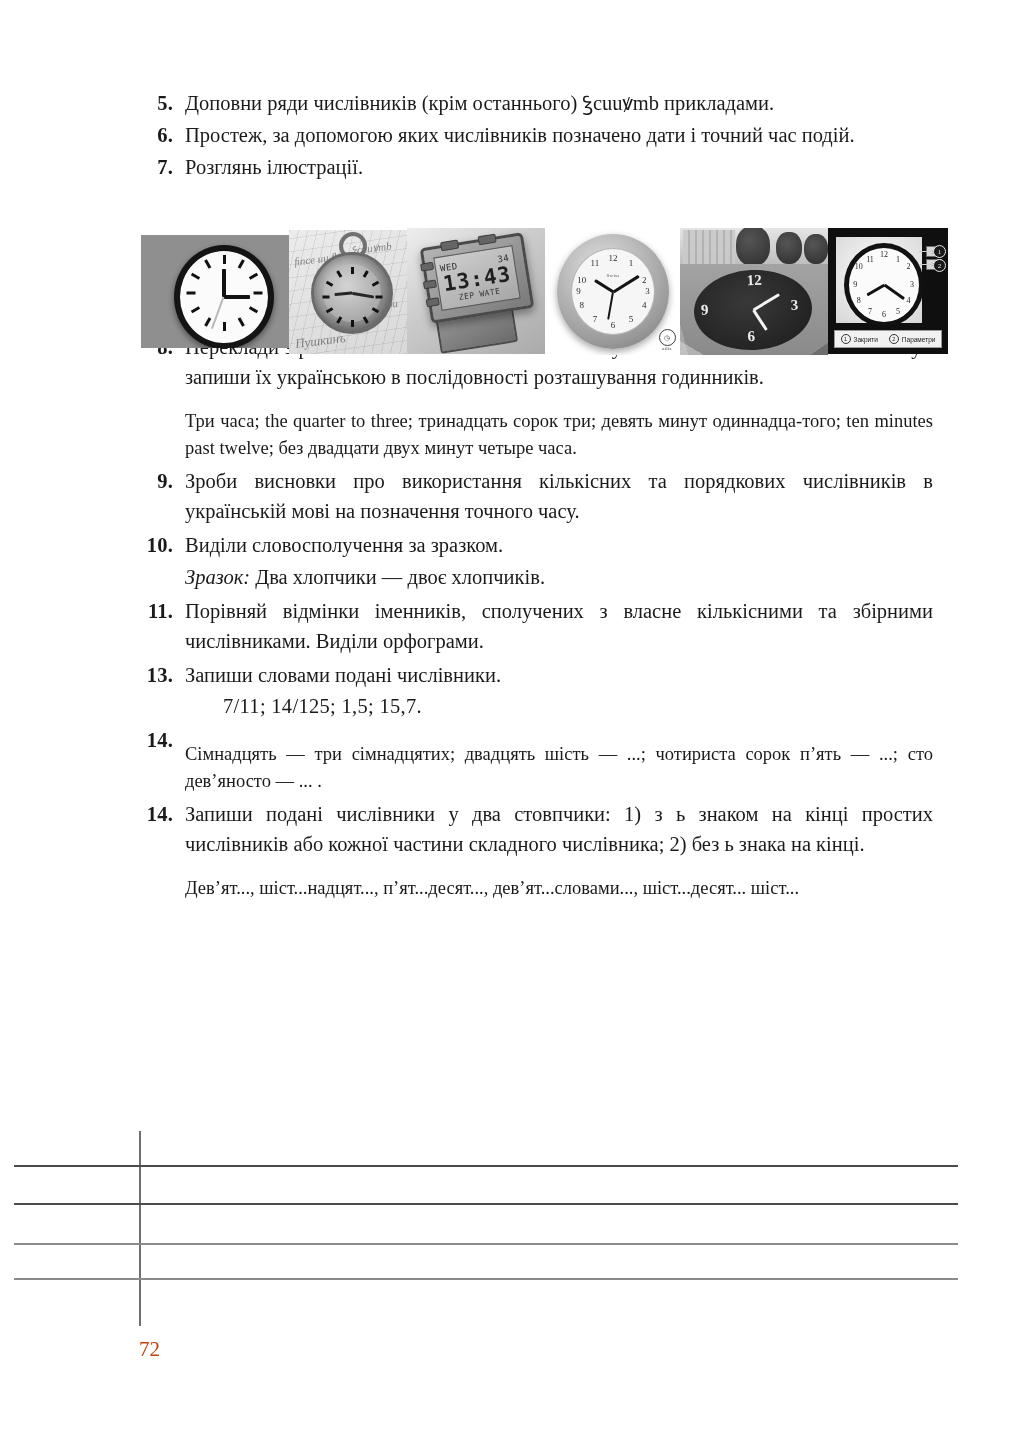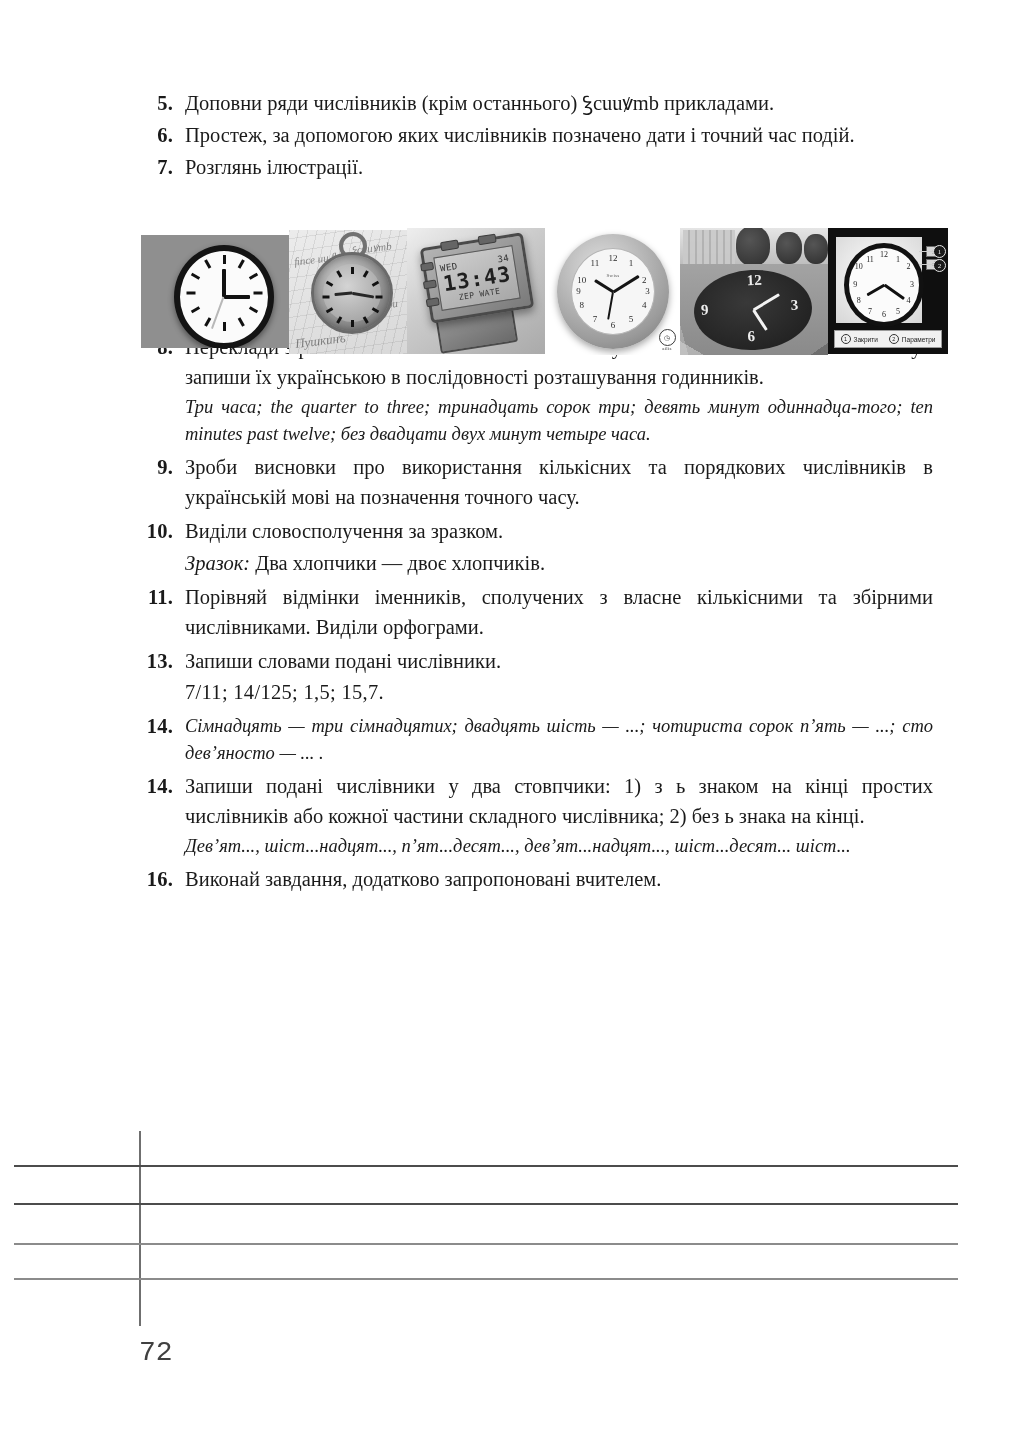--- a/index.html
+++ b/index.html
@@ -50,40 +50,40 @@
     flex: 1 1 auto;
     font-size: 20.5px;
     line-height: 30px;
     text-align: justify;
     text-justify: inter-word;
     hyphens: manual;
   }
   .item-body.nojust { text-align: left; }
 
   .sub {
-    font-style: italic;
     font-size: 18.5px;
     line-height: 27px;
     text-align: justify;
-    margin-top: 2px;
+    margin-top: 16px;
     font-family: "Liberation Serif", "DejaVu Serif", serif;
   }
 
   .plain-sub {
     font-size: 20.5px;
     line-height: 30px;
     margin-top: 2px;
   }
   .plain-sub .lead { font-style: italic; }
 
   .numbers-line {
     font-size: 20.5px;
     line-height: 30px;
     margin-top: 1px;
     letter-spacing: .3px;
+    margin-left: 38px;
   }
 
   .gap-before { margin-top: 4px; }
 
   
   .imgstrip {
     position: absolute;
     left: 141px;
     top: 228px;
     width: 800px;
@@ -346,23 +346,23 @@
     top: 13px;
     width: 1.6px;
     height: 195px;
     background: #6f6f6f;
   }
 
   .pagenum {
     position: absolute;
     left: 139px;
     top: 1337px;
-    font-size: 28px;
-    color: #404040;
-    font-family: Liberation Mono, monospace;
+    font-size: 21px;
+    color: #c2410c;
+    font-family: Liberation Serif, serif;
   }
 </style>
 </head>
 <body>
 
 <div class="page">
 
   <div class="content">
 
     <div class="item">
@@ -421,28 +421,24 @@
       <div class="item-num">14.</div>
       <div style="flex:1 1 auto;">
         <div class="sub">Сімнадцять — три сімнадцятих; двадцять шість — ...; чотириста сорок п’ять — ...; сто дев’яносто — ... .</div>
       </div>
     </div>
 
     <div class="item gap-before">
       <div class="item-num">14.</div>
       <div style="flex:1 1 auto;">
         <div class="item-body">Запиши подані числівники у два стовпчики: 1) з ь знаком на кінці простих числівників або кожної частини складного числівника; 2) без ь знака на кінці.</div>
-        <div class="sub">Дев’ят..., шіст...надцят...,   п’ят...десят..., дев’ят...надцят..., шіст...десят... шіст...</div>
-      </div>
-    </div>
-
-    <div class="item gap-before">
-      <div class="item-num">16.</div>
-      <div class="item-body nojust">Виконай завдання, додатково запропоновані вчителем.</div>
-    </div>
+        <div class="sub">Дев’ят..., шіст...надцят...,   п’ят...десят..., дев’ят...словами..., шіст...десят... шіст...</div>
+      </div>
+    </div>
+
 
   </div>
 
   <div class="imgstrip">
 
     <div class="photo p1">
       <div class="dial">
         <div class="tick" style="transform:rotate(0deg)"></div>
         <div class="tick" style="transform:rotate(30deg)"></div>
         <div class="tick" style="transform:rotate(60deg)"></div>

